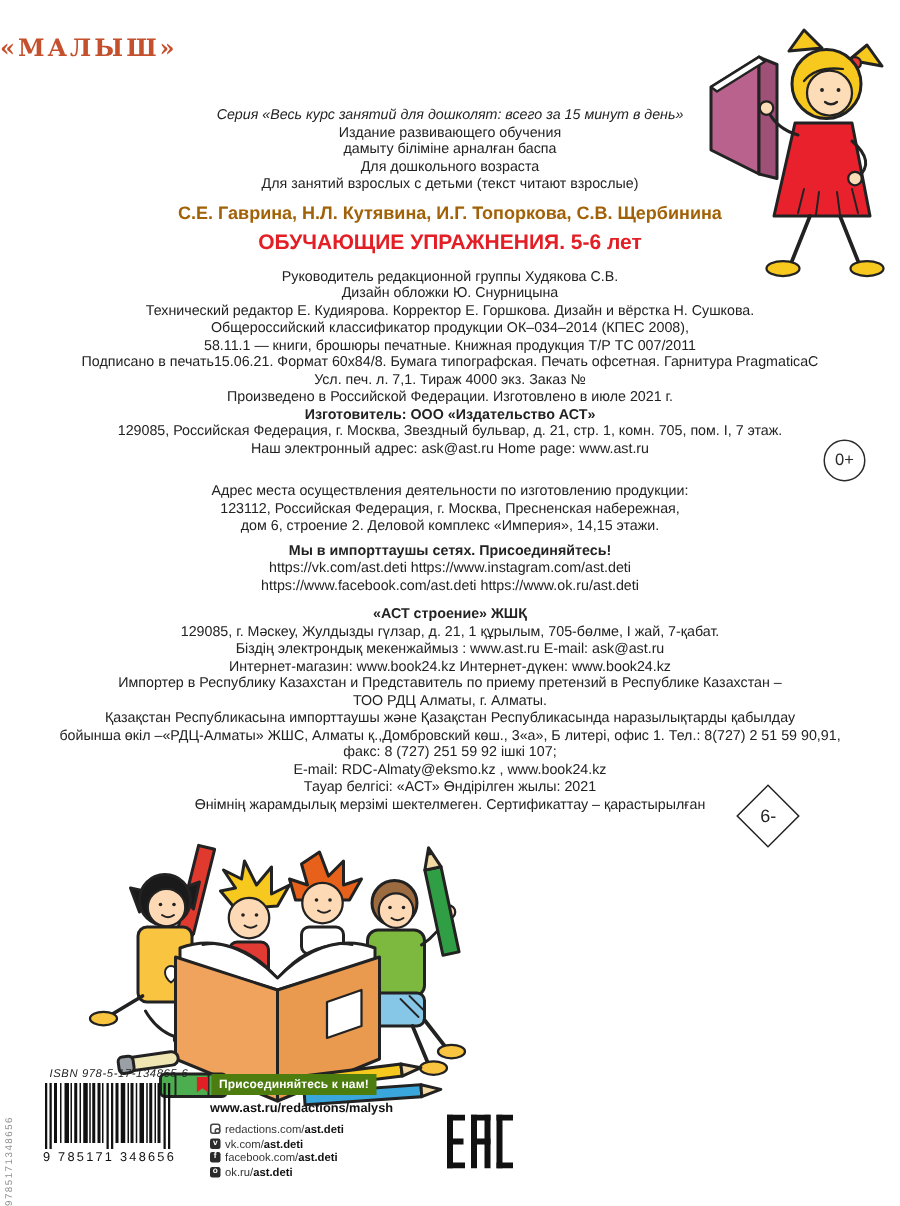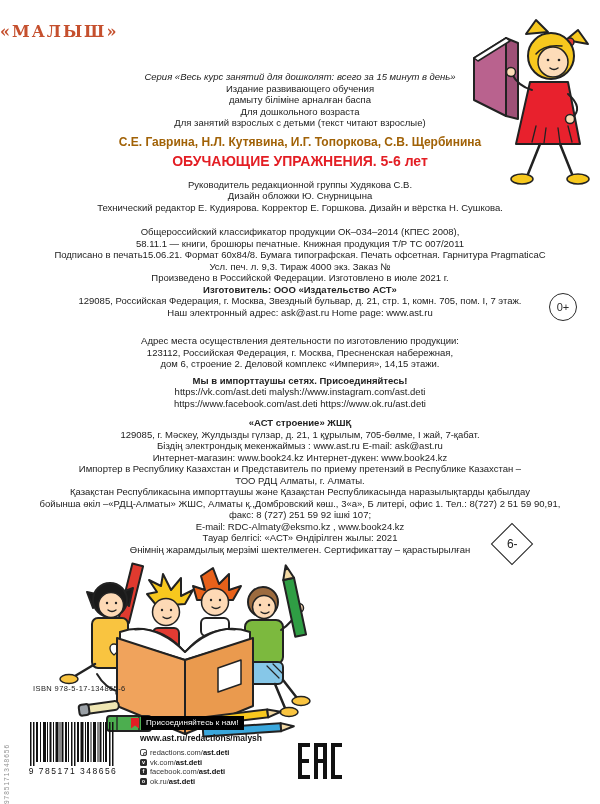--- a/index.html
+++ b/index.html
@@ -18,59 +18,59 @@
   .text-col {
     position:absolute; top:71px; left:0; width:600px; text-align:center;
     font-size:9.5px; line-height:11.5px; color:#222;
   }
   .text-col .ln { white-space:nowrap; }
   .italic { font-style:italic; }
   .bold { font-weight:bold; }
   .authors { margin-top:5px; font-size:12px; font-weight:bold; line-height:16px; color:#a16207; }
   .book-title { margin-top:1px; font-size:14px; font-weight:bold; line-height:20px; color:#e31e24; }
   .credits { margin-top:8px; }
-  .printinfo { margin-top:13px; }
+  .printinfo { }
   .addr { margin-top:17px; }
   .socials { margin-top:5px; }
   .kzblock { margin-top:8px; }
   
   .badge-circle {
     position:absolute; left:549px; top:293px; width:28px; height:28px;
     border:1.6px solid #2b2b2b; border-radius:50%; display:flex;
     align-items:center; justify-content:center; font-size:11px; color:#2b2b2b; background:#fff;
   }
   .badge-diamond {
     position:absolute; left:497px; top:529px; width:30px; height:30px;
     border:1.6px solid #222; transform:rotate(45deg); background:#fff;
     display:flex; align-items:center; justify-content:center;
   }
   .badge-diamond span { transform:rotate(-45deg); font-size:12px; color:#222; }
   
   .girl-illustration { position:absolute; left:466px; top:16px; }
   .kids-illustration { position:absolute; left:35px; top:556px; }
   
-  .isbn-label { position:absolute; left:33px; top:684px; font-size:7.5px; letter-spacing:.4px; color:#222; }
+  .isbn-label { position:absolute; left:33px; top:711px; font-size:7.5px; letter-spacing:.4px; color:#222;font-style:italic; }
   .barcode { position:absolute; left:28px; top:722px; }
   .barcode-digits {
     position:absolute; left:28px; top:766px; width:90px; text-align:center;
     font-size:8.5px; letter-spacing:1.5px; color:#111; font-family:"Liberation Sans",sans-serif;
   }
   .isbn-vertical {
     position:absolute; left:3px; top:744px; height:60px;
     writing-mode:vertical-rl; transform:rotate(180deg);
     font-size:6.5px; letter-spacing:1px; color:#909090;
   }
   .join-block { position:absolute; left:131px; top:716px; width:140px; }
   .join-row { display:flex; align-items:center; }
   .flag-icon {
     width:8px; height:11px; background:#e31e24; margin-right:2px; flex:0 0 auto;
     clip-path:polygon(0 0,100% 0,100% 100%,50% 72%,0 100%);
   }
   .join-banner {
-    background:#000000; color:#fff; font-weight:normal; font-size:8px;
+    background:#4d7c0f; color:#fff; font-weight:bold; font-size:8px;
     padding:2px 5px 3px 5px; white-space:nowrap; letter-spacing:.1px;
   }
   .join-url { margin-top:3px; margin-left:9px; font-weight:bold; font-size:8.5px; color:#111; white-space:nowrap; }
   .soc-list { margin-top:5px; margin-left:9px; }
   .soc-row { display:flex; align-items:center; height:9.5px; font-size:7.5px; color:#333; white-space:nowrap; }
   .soc-row b { color:#111; }
   .soc-icon { width:7px; height:7px; margin-right:3px; flex:0 0 auto; position:relative; }
   .soc-icon.outline { border:1px solid #444; border-radius:2px; }
   .soc-icon.outline::after { content:""; position:absolute; left:2px; top:2px; width:2px; height:2px; border:1px solid #444; border-radius:50%; }
   .soc-icon.fill { background:#2b2b2b; border-radius:1.5px; color:#fff; font-size:5.5px; line-height:7px; text-align:center; font-weight:bold; }
@@ -128,36 +128,36 @@
   <div class="credits">
     <div class="ln">Руководитель редакционной группы Худякова С.В.</div>
     <div class="ln">Дизайн обложки Ю. Снурницына</div>
     <div class="ln">Технический редактор Е. Кудиярова. Корректор Е. Горшкова. Дизайн и вёрстка Н. Сушкова.</div>
   </div>
 
   <div class="printinfo">
     <div class="ln">Общероссийский классификатор продукции ОК–034–2014 (КПЕС 2008),</div>
     <div class="ln">58.11.1 — книги, брошюры печатные. Книжная продукция Т/Р ТС 007/2011</div>
     <div class="ln">Подписано в печать15.06.21. Формат 60х84/8. Бумага типографская. Печать офсетная. Гарнитура PragmaticaC</div>
-    <div class="ln">Усл. печ. л. 9,3. Тираж 4000 экз.  Заказ №</div>
+    <div class="ln">Усл. печ. л. 7,1. Тираж 4000 экз.  Заказ №</div>
     <div class="ln">Произведено в Российской Федерации. Изготовлено в июле 2021 г.</div>
     <div class="ln bold">Изготовитель: ООО «Издательство АСТ»</div>
     <div class="ln">129085, Российская Федерация, г. Москва, Звездный бульвар, д. 21, стр. 1, комн. 705, пом. I, 7 этаж.</div>
     <div class="ln">Наш электронный адрес: ask@ast.ru  Home page: www.ast.ru</div>
   </div>
 
   <div class="addr">
     <div class="ln">Адрес места осуществления деятельности по изготовлению продукции:</div>
     <div class="ln">123112, Российская Федерация, г. Москва, Пресненская набережная,</div>
     <div class="ln">дом 6, строение 2. Деловой комплекс «Империя», 14,15 этажи.</div>
   </div>
 
   <div class="socials">
     <div class="ln bold">Мы в импорттаушы сетях. Присоединяйтесь!</div>
-    <div class="ln">https://vk.com/ast.deti   malysh://www.instagram.com/ast.deti</div>
+    <div class="ln">https://vk.com/ast.deti   https://www.instagram.com/ast.deti</div>
     <div class="ln">https://www.facebook.com/ast.deti   https://www.ok.ru/ast.deti</div>
   </div>
 
   <div class="kzblock">
     <div class="ln bold">«АСТ строение» ЖШҚ</div>
     <div class="ln">129085, г. Мәскеу, Жулдызды гүлзар, д. 21, 1 құрылым, 705-бөлме, I жай, 7-қабат.</div>
     <div class="ln">Біздің электрондық мекенжаймыз : www.ast.ru E-mail: ask@ast.ru</div>
     <div class="ln">Интернет-магазин: www.book24.kz    Интернет-дүкен: www.book24.kz</div>
     <div class="ln">Импортер в Республику Казахстан  и Представитель по приему претензий в Республике Казахстан –</div>
     <div class="ln">ТОО РДЦ Алматы, г. Алматы.</div>

